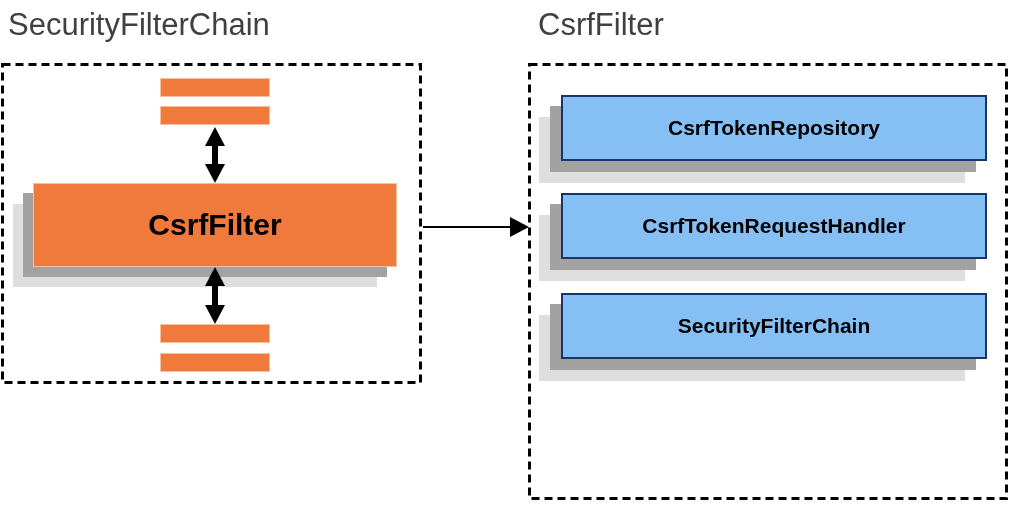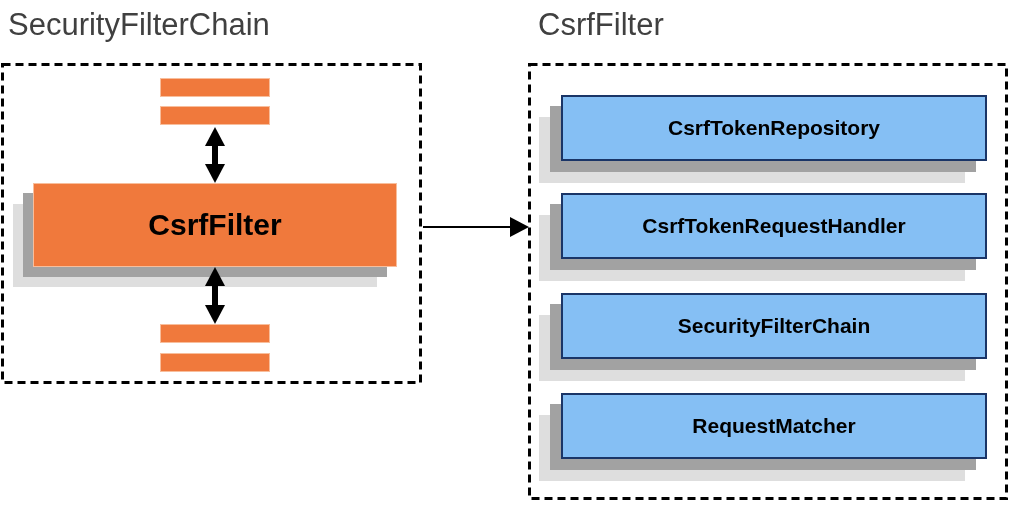--- a/index.html
+++ b/index.html
@@ -134,25 +134,20 @@
     <div class="shadow-layer shadow-dark"></div>
     <div class="node-box">CsrfTokenRequestHandler</div>
   </div>
 
   <div class="stack blue-stack blue-stack-3">
     <div class="shadow-layer shadow-light"></div>
     <div class="shadow-layer shadow-dark"></div>
     <div class="node-box">SecurityFilterChain</div>
   </div>
 
-  <div class="stack blue-stack blue-stack-4">
-    <div class="shadow-layer shadow-light"></div>
-    <div class="shadow-layer shadow-dark"></div>
-    <div class="node-box">RequestMatcher</div>
-  </div>
 
   <svg class="overlay" viewBox="0 0 1010 505" xmlns="http://www.w3.org/2000/svg">
 
     <rect class="dashed-rect" x="2.5" y="64.5" width="418" height="318"></rect>
     <rect class="dashed-rect" x="529.5" y="64.5" width="477" height="434"></rect>
 
     <g>
       <line class="arrow-shaft-thick" x1="215" y1="144" x2="215" y2="166"></line>
       <polygon class="arrow-head" points="215,127 205,146 225,146"></polygon>
       <polygon class="arrow-head" points="215,183 205,164 225,164"></polygon>

